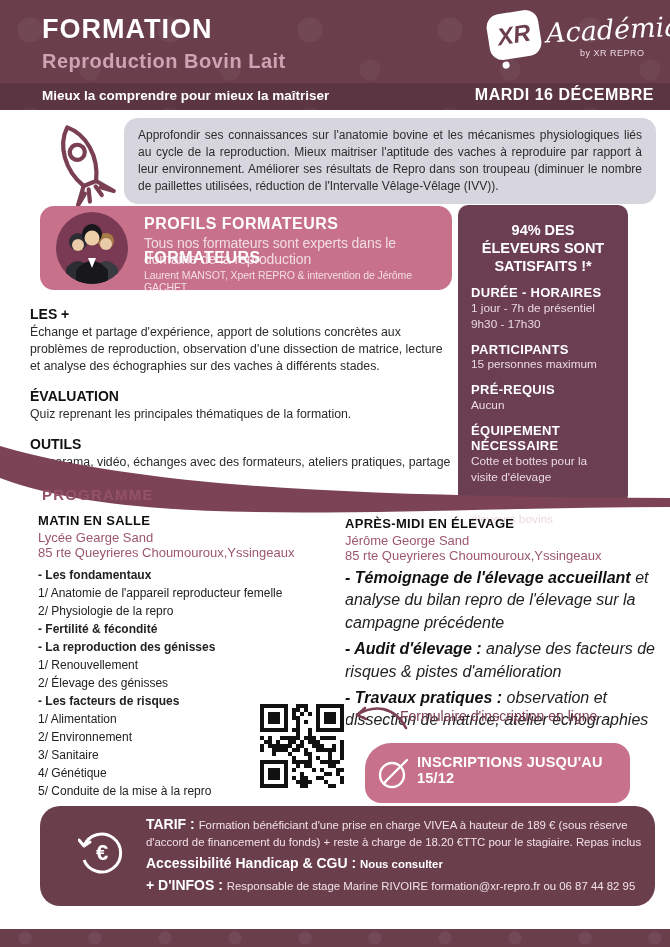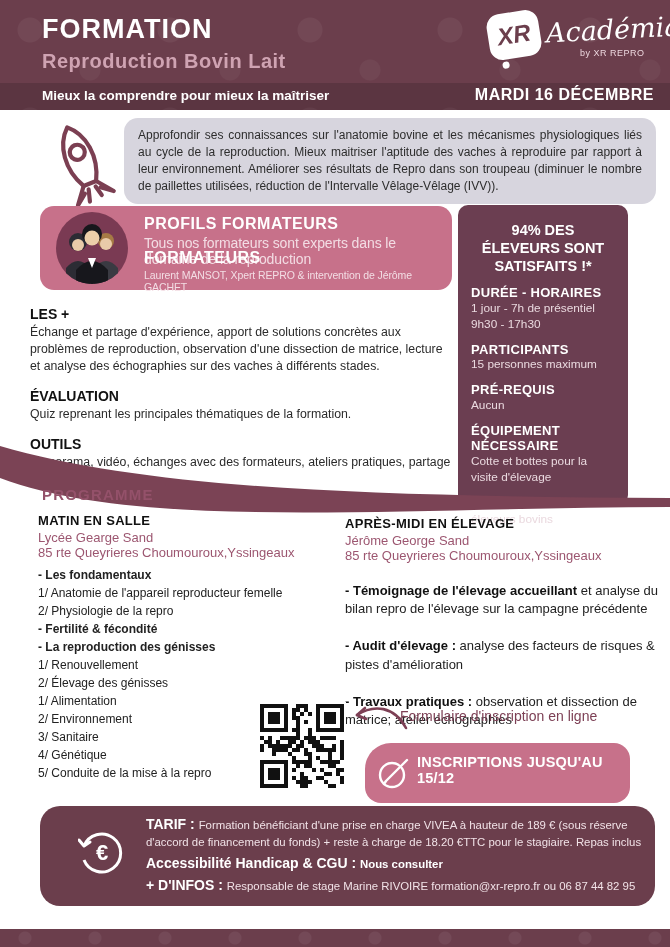--- a/index.html
+++ b/index.html
@@ -58,21 +58,21 @@
   
   .prog-title{position:absolute;left:42px;top:486px;font-size:15px;font-weight:bold;color:#94516a;letter-spacing:1.2px;}
   .col-morning{position:absolute;left:38px;top:513px;width:300px;}
   .col-afternoon{position:absolute;left:345px;top:516px;width:318px;}
   .col-title{font-size:13px;font-weight:bold;color:#111;letter-spacing:.3px;}
   .col-venue{font-size:13px;color:#9c5670;margin-top:2px;}
   .col-address{font-size:13px;color:#9c5670;}
   .prog-items{margin-top:6px;}
   .prog-item{font-size:12px;color:#222;line-height:1.5;}
   .prog-item.b{font-weight:bold;}
-  .pm-item{font-size:13px;color:#222;line-height:1.4;margin-top:19px;}
+  .pm-item{font-size:16px;color:#222;line-height:1.4;margin-top:4px;font-style:italic;}
   .pm-item b{color:#111;}
 
   
   .qr{position:absolute;left:258px;top:702px;width:88px;height:88px;}
   .arrow{position:absolute;left:348px;top:700px;}
   .form-label{position:absolute;left:400px;top:708px;font-size:14px;color:#7d4055;}
   .inscribox{position:absolute;left:365px;top:743px;width:265px;height:60px;background:#c7718a;
              border-radius:26px 16px 16px 16px;}
   .pencil{position:absolute;left:12px;top:13px;width:34px;height:34px;}
   .insc-title{position:absolute;left:52px;top:11px;font-size:14.5px;font-weight:bold;color:#fff;letter-spacing:.2px;}
@@ -187,20 +187,21 @@
     <div class="col-venue">Lycée Gearge Sand</div>
     <div class="col-address">85 rte Queyrieres Choumouroux,Yssingeaux</div>
     <div class="prog-items">
       <div class="prog-item b">- Les fondamentaux</div>
       <div class="prog-item">1/ Anatomie de l'appareil reproducteur femelle</div>
       <div class="prog-item">2/ Physiologie de la repro</div>
       <div class="prog-item b">- Fertilité &amp; fécondité</div>
       <div class="prog-item b">- La reproduction des génisses</div>
       <div class="prog-item">1/ Renouvellement</div>
       <div class="prog-item">2/ Élevage des génisses</div>
+      <div class="prog-item b">- Les facteurs de risques</div>
       <div class="prog-item">1/ Alimentation</div>
       <div class="prog-item">2/ Environnement</div>
       <div class="prog-item">3/ Sanitaire</div>
       <div class="prog-item">4/ Génétique</div>
       <div class="prog-item">5/ Conduite de la mise à la repro</div>
     </div>
   </div>
 
   <div class="col-afternoon">
     <div class="col-title">APRÈS-MIDI EN ÉLEVAGE</div>

